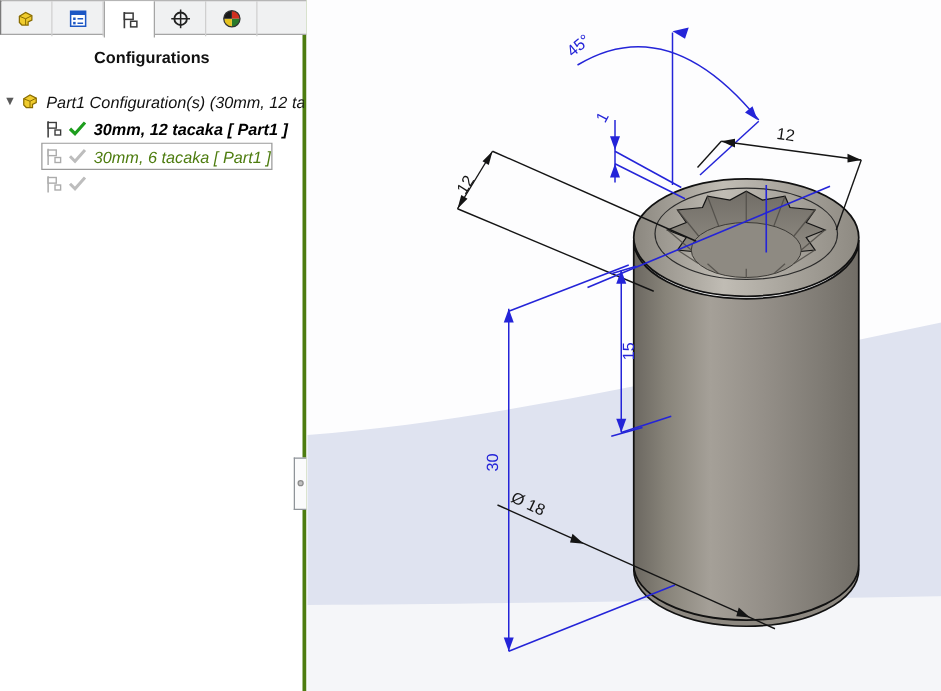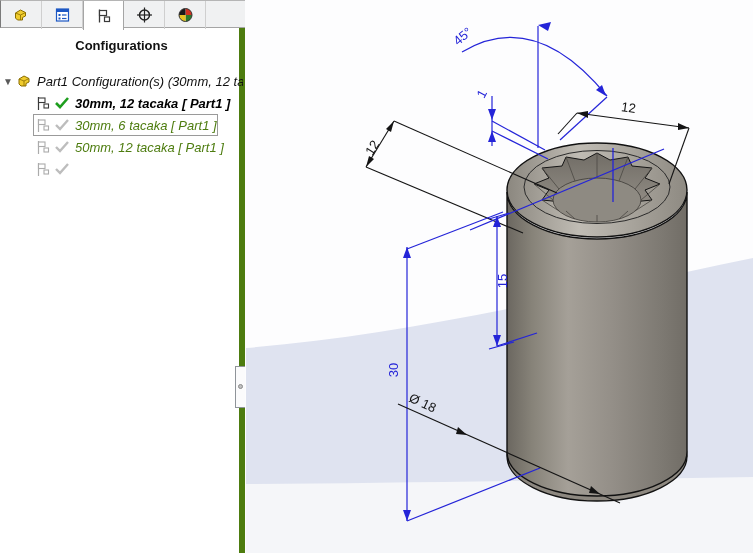--- a/index.html
+++ b/index.html
@@ -5,21 +5,21 @@
   * { margin:0; padding:0; box-sizing:border-box; }
   html,body { width:753px; height:553px; font-family:"Liberation Sans", sans-serif; }
   .screen { position:relative; width:753px; height:553px; background:#fdfdfe; overflow:hidden; }
 
   
   .viewport-svg { position:absolute; left:0; top:0; width:753px; height:553px; }
 
   
   .left-panel {
     position:absolute; left:0; top:0; width:245px; height:553px;
-    background:#ffffff; border-right:6px solid #4d7c0f;
+    background:#ffffff; border-right:3px solid #4d7c0f;
   }
   .tab-strip {
     position:absolute; left:0; top:0; width:245px; height:28px;
     background:#f0f1f2; border-bottom:1px solid #a5a5a5; border-top:1px solid #b5b5b5;
     border-left:1px solid #7a7a7a; display:flex;
   }
   .tab {
     width:41px; height:28px; display:flex; align-items:center; justify-content:center;
     border-right:1px solid #cfcfcf; cursor:pointer; position:relative;
   }
@@ -279,54 +279,36 @@
           </span>
           <span class="check">
             <svg width="14" height="12" viewBox="0 0 14 12">
               <path d="M1,6 L5,10 L13,1" fill="none" stroke="#bdbdbd" stroke-width="2.4"></path>
             </svg>
           </span>
           <span class="row-label">30mm, 6 tacaka [ Part1 ]</span>
         </span>
       </div>
 
+
       <div class="tree-row inactive">
         <span class="indent"></span>
         <span class="row-box">
           <span class="icon">
             <svg width="14" height="15" viewBox="0 0 14 15">
               <line x1="2.5" y1="1" x2="2.5" y2="14" stroke="#ababab" stroke-width="1.2"></line>
               <rect x="2.5" y="2" width="6.5" height="4.5" fill="#fff" stroke="#ababab" stroke-width="1.1"></rect>
               <rect x="8" y="8" width="4.5" height="4" fill="#fff" stroke="#ababab" stroke-width="1.1"></rect>
             </svg>
           </span>
           <span class="check">
             <svg width="14" height="12" viewBox="0 0 14 12">
               <path d="M1,6 L5,10 L13,1" fill="none" stroke="#bdbdbd" stroke-width="2.4"></path>
             </svg>
           </span>
-          <span class="row-label">50mm, 12 tacaka [ Part1 ]</span>
-        </span>
-      </div>
-
-      <div class="tree-row inactive">
-        <span class="indent"></span>
-        <span class="row-box">
-          <span class="icon">
-            <svg width="14" height="15" viewBox="0 0 14 15">
-              <line x1="2.5" y1="1" x2="2.5" y2="14" stroke="#ababab" stroke-width="1.2"></line>
-              <rect x="2.5" y="2" width="6.5" height="4.5" fill="#fff" stroke="#ababab" stroke-width="1.1"></rect>
-              <rect x="8" y="8" width="4.5" height="4" fill="#fff" stroke="#ababab" stroke-width="1.1"></rect>
-            </svg>
-          </span>
-          <span class="check">
-            <svg width="14" height="12" viewBox="0 0 14 12">
-              <path d="M1,6 L5,10 L13,1" fill="none" stroke="#bdbdbd" stroke-width="2.4"></path>
-            </svg>
-          </span>
         </span>
       </div>
 
 
     </div>
   </div>
 
   <div class="splitter-handle">
     <div class="splitter-dot"></div>
   </div>

